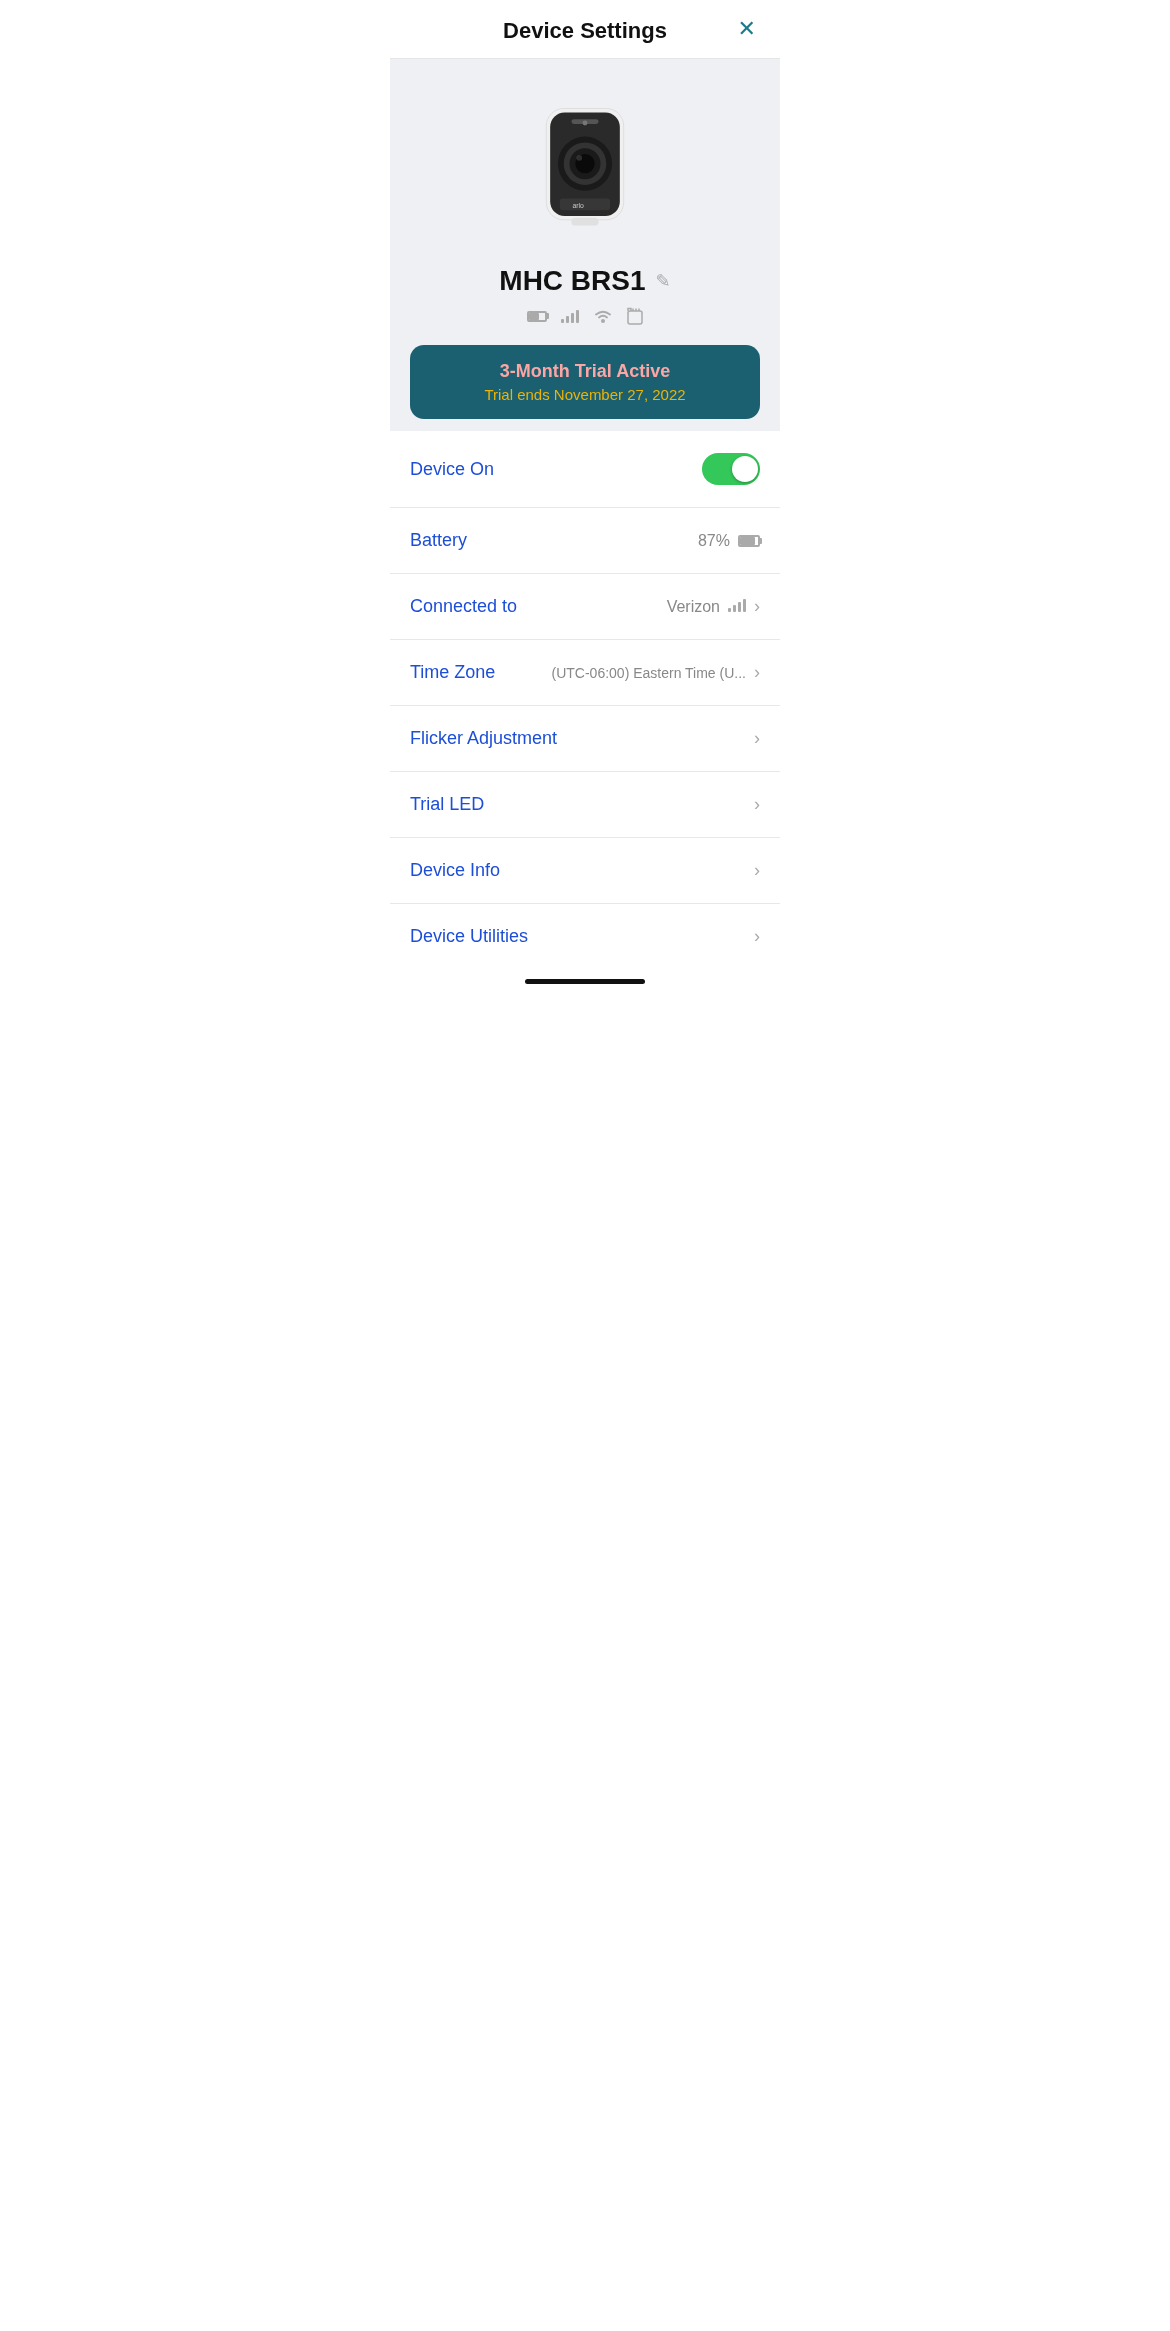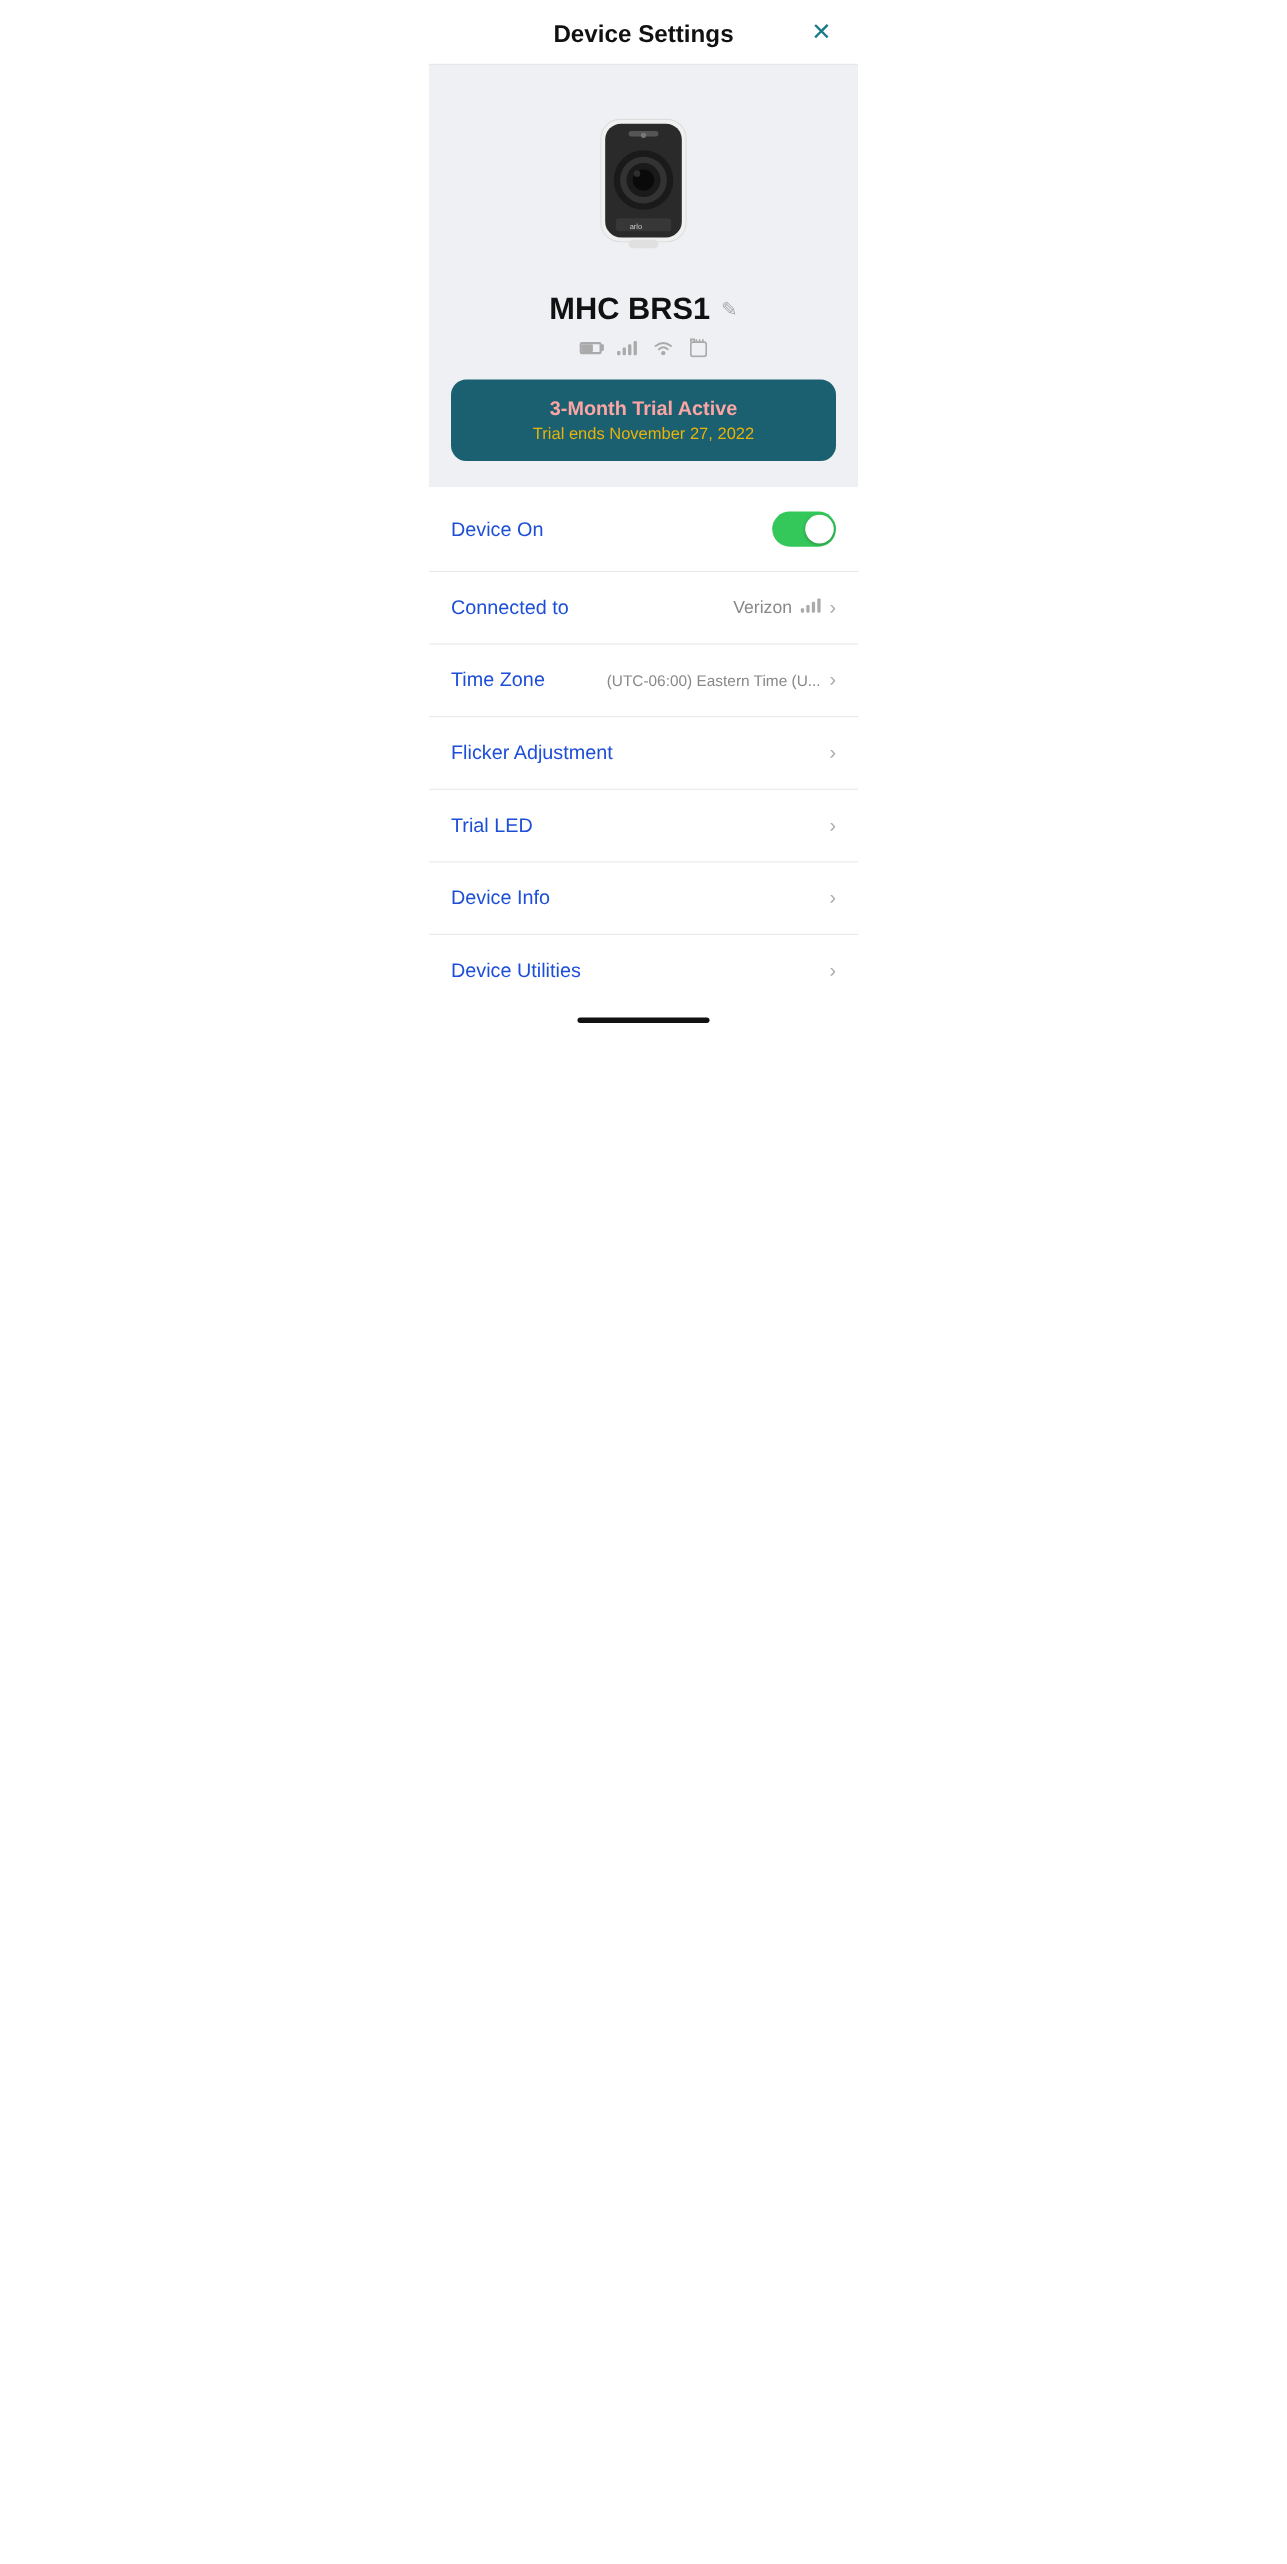--- a/index.html
+++ b/index.html
@@ -50,21 +50,21 @@
       line-height: 1;
       padding: 4px;
     }
 
     
     .hero-section {
       background: #eef0f3;
       display: flex;
       flex-direction: column;
       align-items: center;
-      padding: 30px 20px 24px;
+      padding: 30px 20px 12px;
     }
 
     .camera-image-wrapper {
       width: 160px;
       height: 160px;
       display: flex;
       align-items: center;
       justify-content: center;
       margin-bottom: 16px;
     }
@@ -320,20 +320,32 @@
     <span class="settings-label">Device On</span>
     <div class="settings-value">
       <label class="toggle-switch">
         <input type="checkbox" checked="" style="">
         <div class="toggle-track"></div>
         <div class="toggle-thumb"></div>
       </label>
     </div>
   </div>
 
+  <div class="settings-item">
+    <span class="settings-label">Battery</span>
+    <div class="settings-value">
+      <span>87%</span>
+      <span style="display:inline-flex;align-items:center;">
+        <span style="display:inline-block;width:22px;height:12px;border:2px solid #aaa;border-radius:2px;position:relative;">
+          <span style="position:absolute;right:-4px;top:50%;transform:translateY(-50%);width:3px;height:6px;background:#aaa;border-radius:0 1px 1px 0;"></span>
+          <span style="display:block;height:100%;width:85%;background:#aaa;border-radius:1px;"></span>
+        </span>
+      </span>
+    </div>
+  </div>
 
   <div class="settings-item">
     <span class="settings-label">Connected to</span>
     <div class="settings-value">
       <span>Verizon</span>
       <span>
         <span class="signal-bars" style="display:inline-flex;align-items:flex-end;gap:2px;height:14px;">
           <span class="signal-bar" style="height:4px;width:3px;background:#aaa;border-radius:1px;display:inline-block;"></span>
           <span class="signal-bar" style="height:7px;width:3px;background:#aaa;border-radius:1px;display:inline-block;"></span>
           <span class="signal-bar" style="height:10px;width:3px;background:#aaa;border-radius:1px;display:inline-block;"></span>

